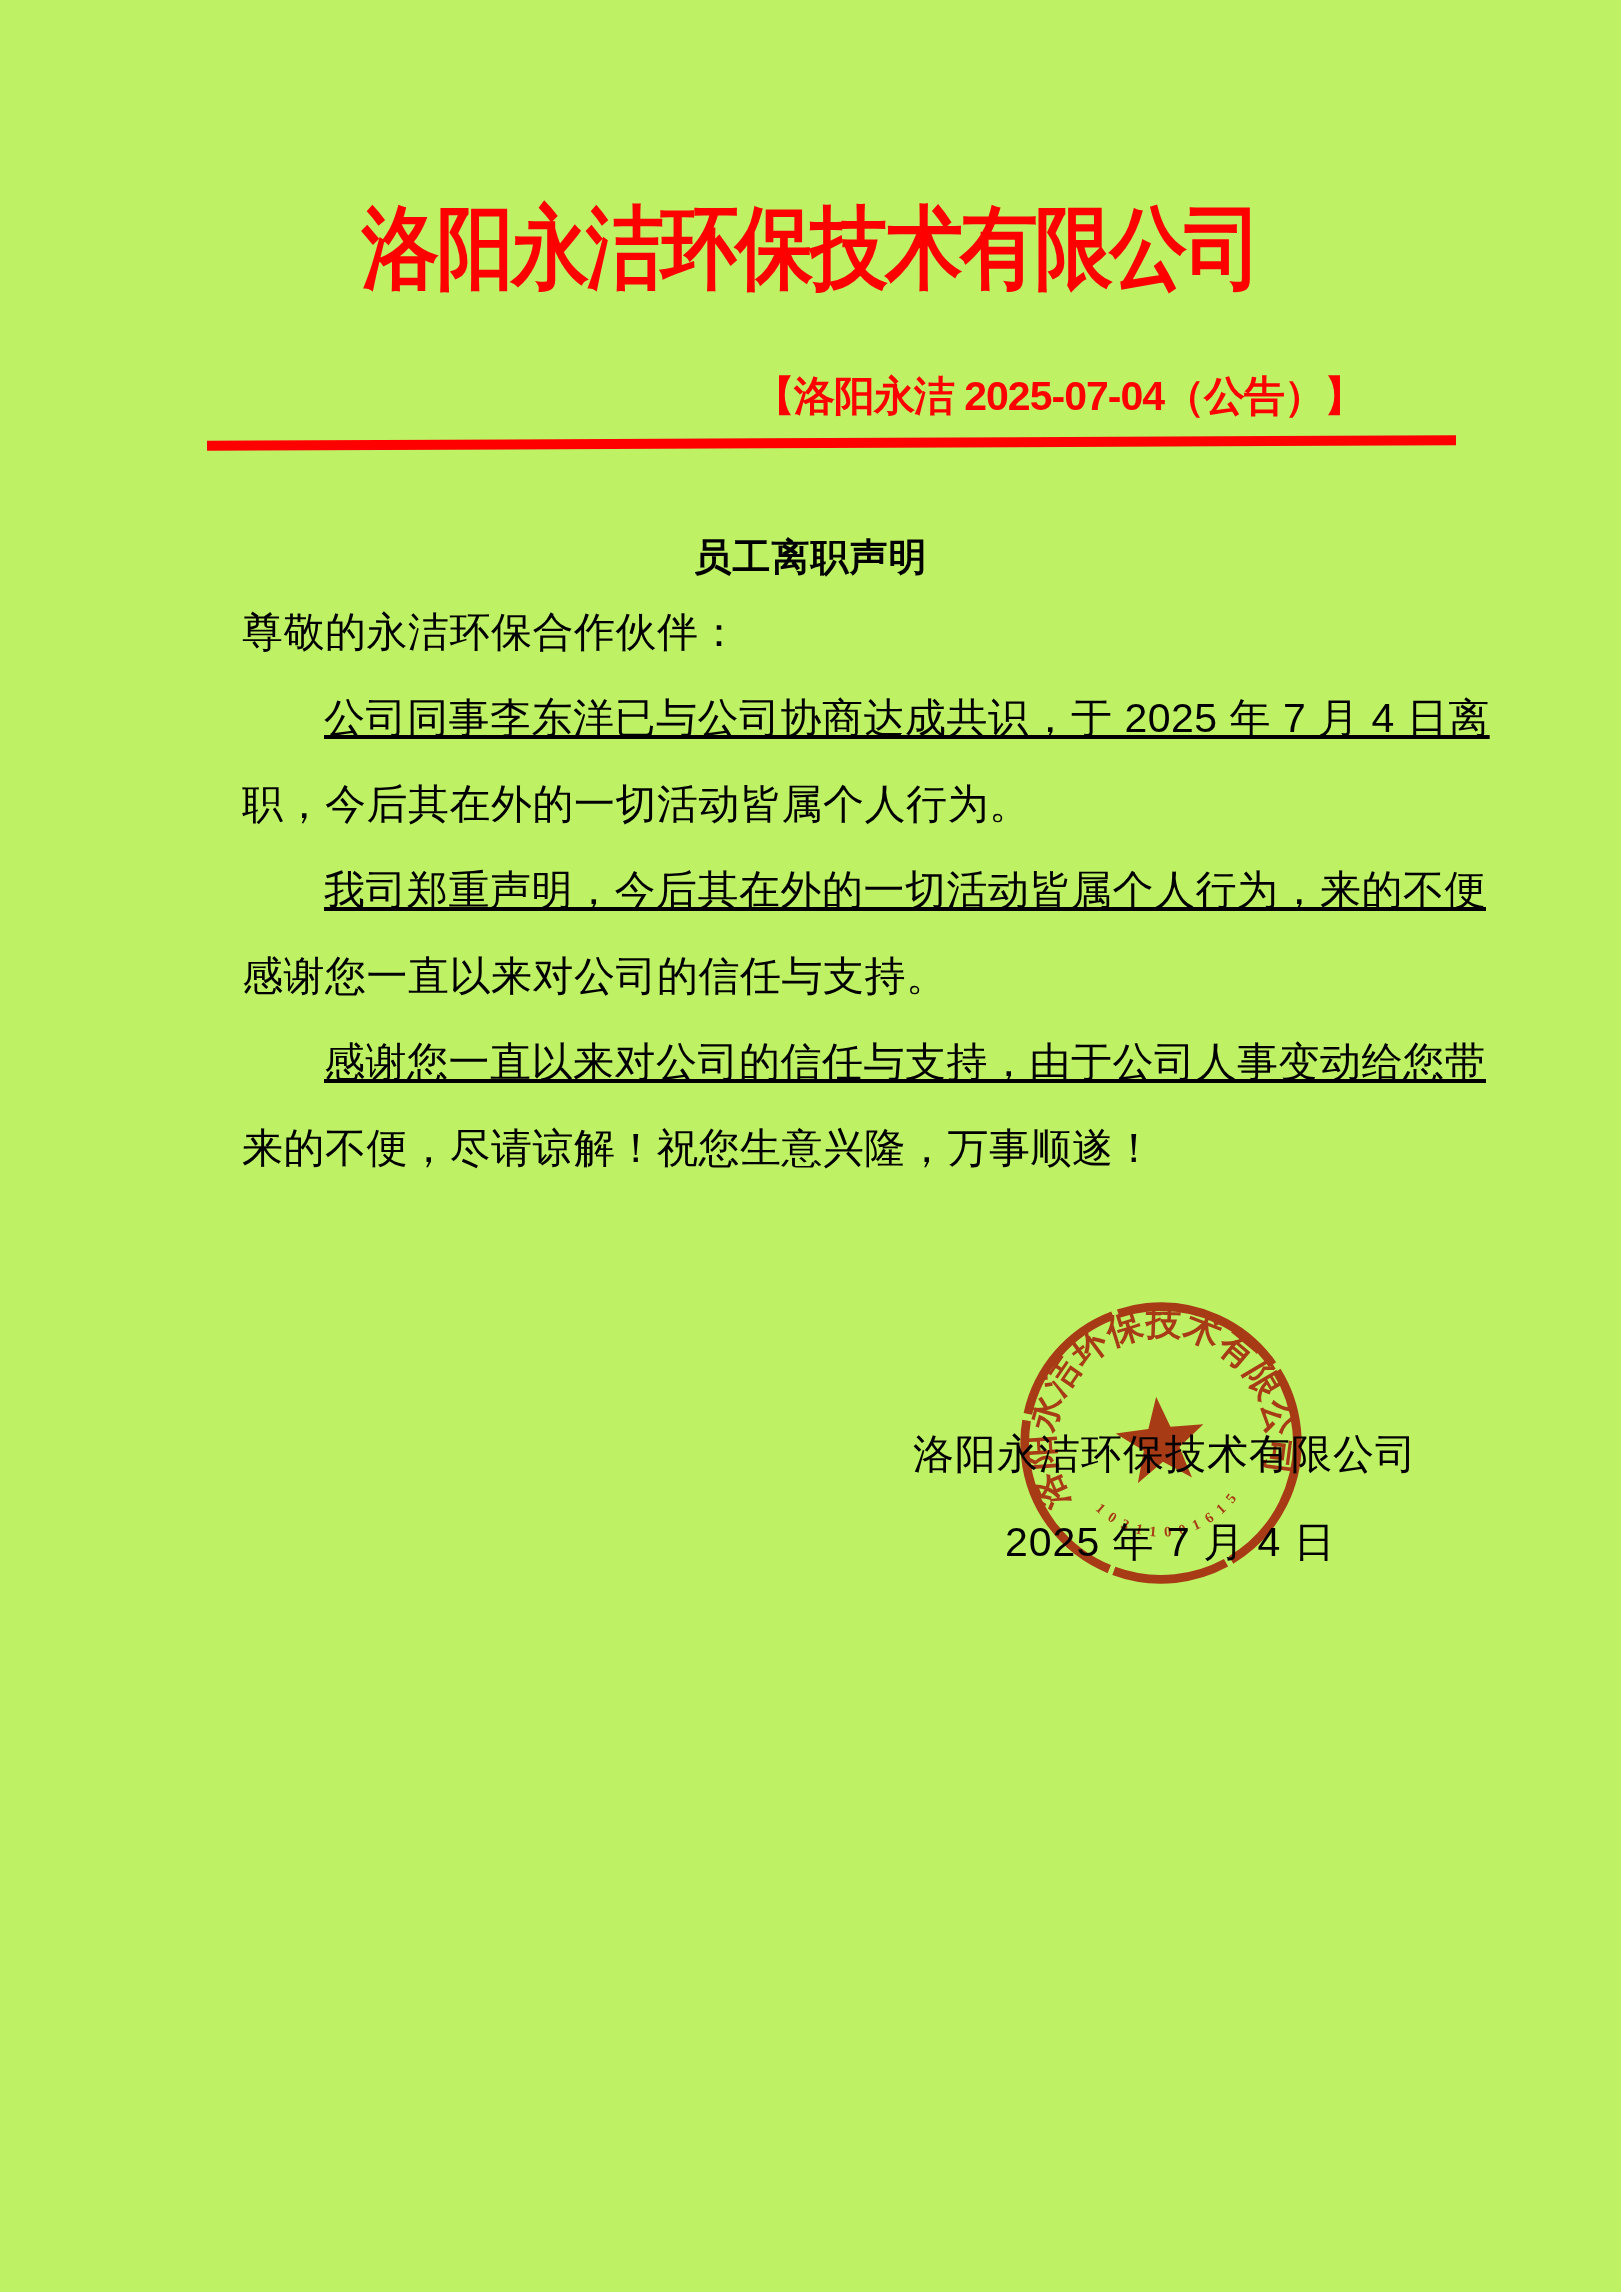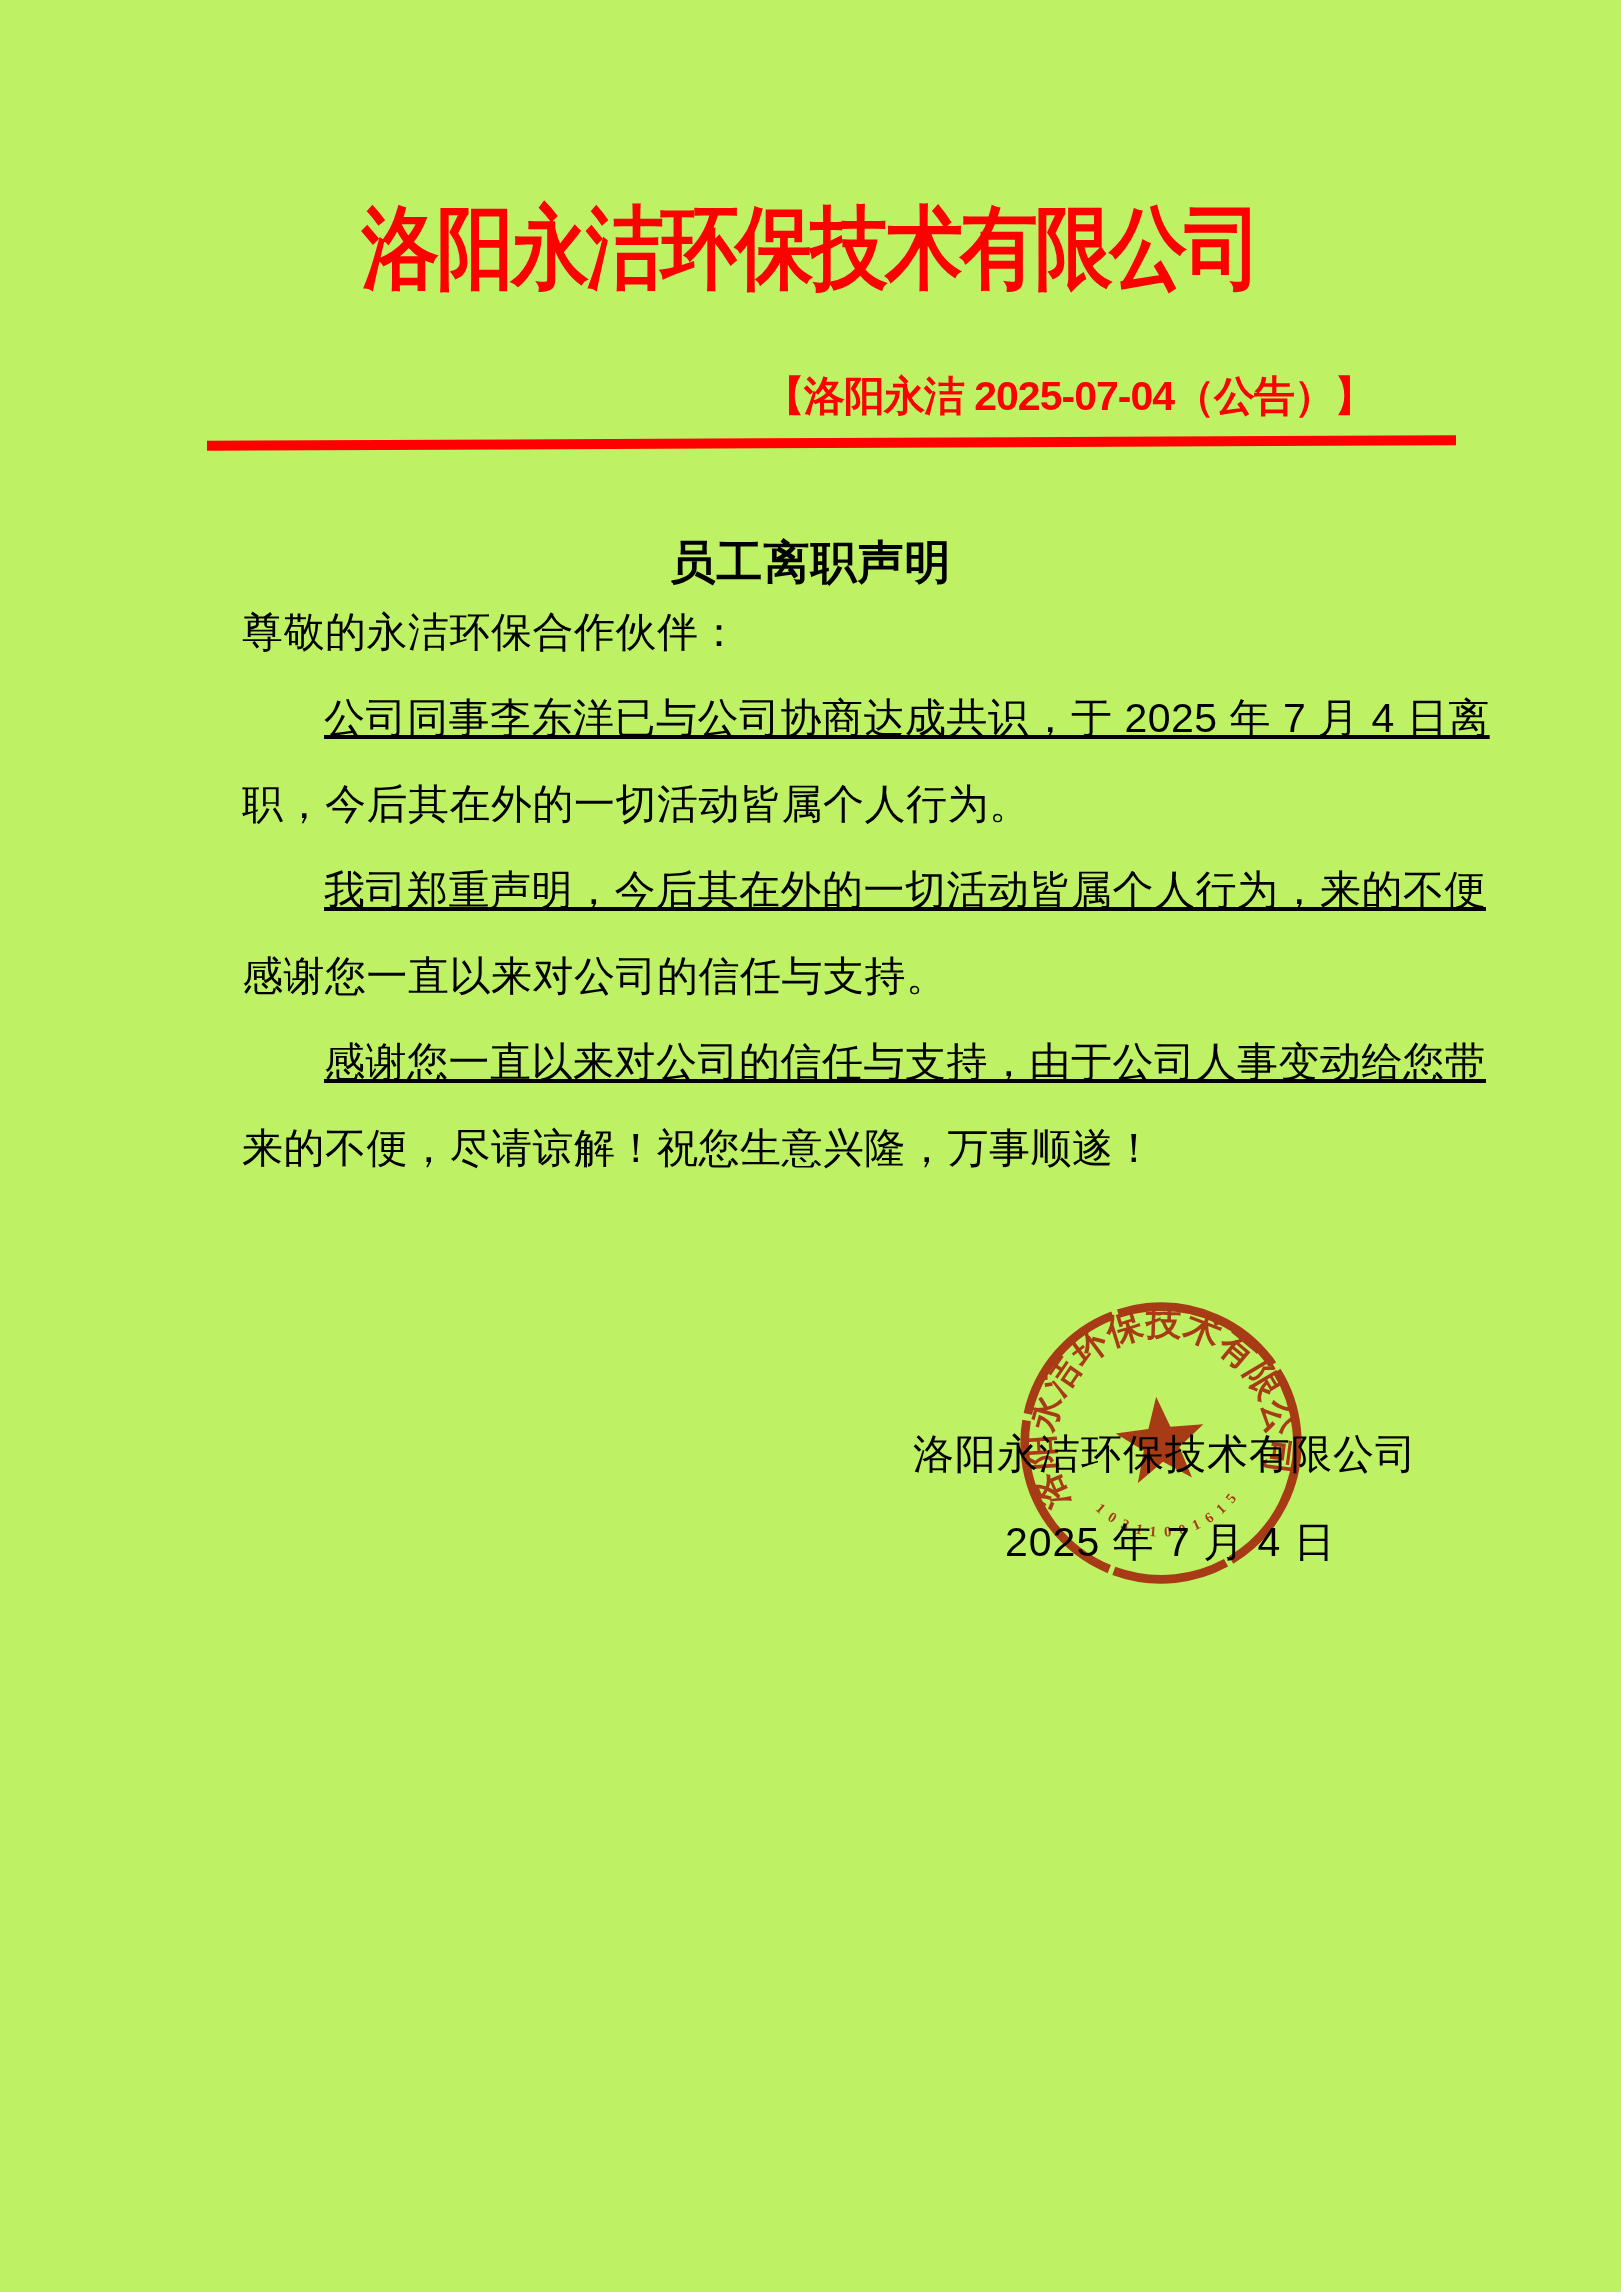--- a/index.html
+++ b/index.html
@@ -19,36 +19,36 @@
     margin:0;
     letter-spacing:-2.9px;
   }
   .company-title .squeeze{
     display:inline-block;
     transform:scaleX(0.9) scaleY(1.05);
     transform-origin:center top;
     white-space:nowrap;
   }
   .doc-ref{
-    position:absolute;top:369px;right:247px;
+    position:absolute;top:369px;right:257px;
     font-size:41px;font-weight:bold;
     color:var(--accent-red,#ff0000);
     letter-spacing:-1px;
     white-space:nowrap;
   }
   .red-rule{
     position:absolute;left:207px;top:438px;
     width:1249px;height:9.8px;
     background:var(--accent-red,#ff0000);
     transform:rotate(-0.25deg);
   }
   .doc-heading{
     position:absolute;top:532px;left:0;width:100%;
     text-align:center;
-    font-size:46px;font-weight:bold;color:#000;
+    font-size:38px;font-weight:bold;color:#000;
     margin:0;letter-spacing:1px;
   }
   .body-block{
     position:absolute;left:242px;top:589px;
     width:1162px;
     font-size:41px;
     color:#000;
   }
   .body-line{
     height:86px;line-height:86px;

